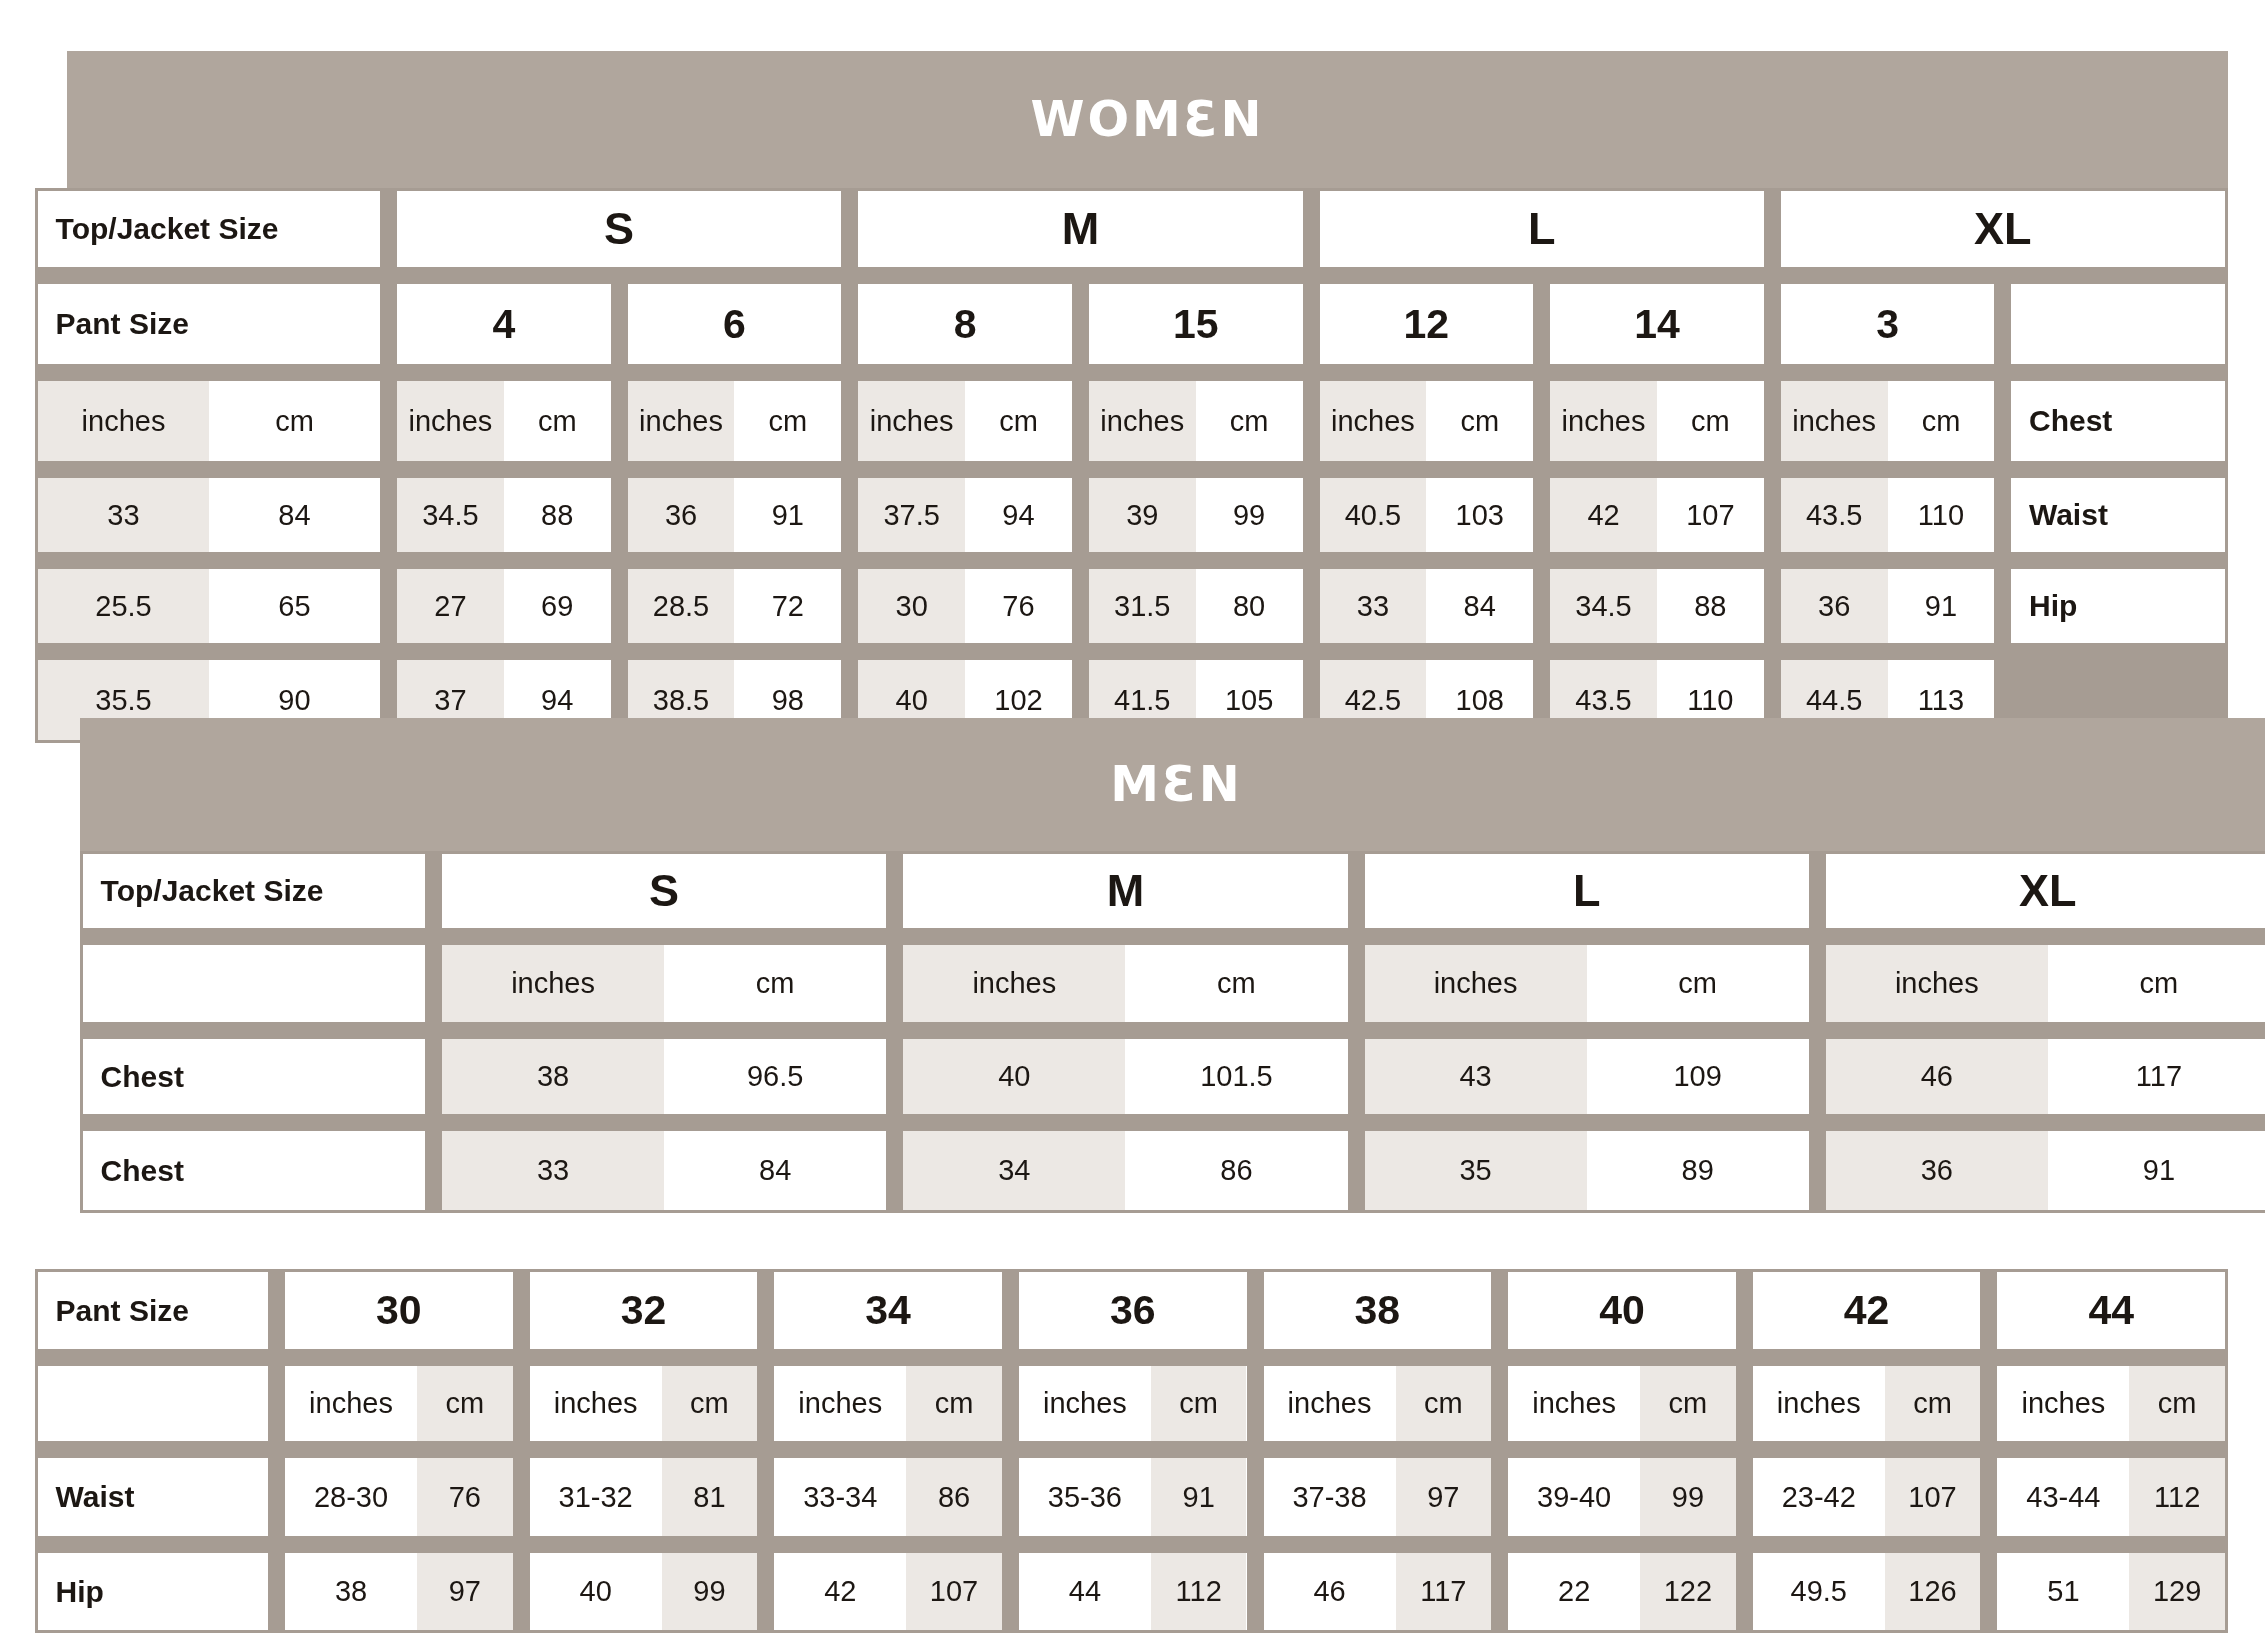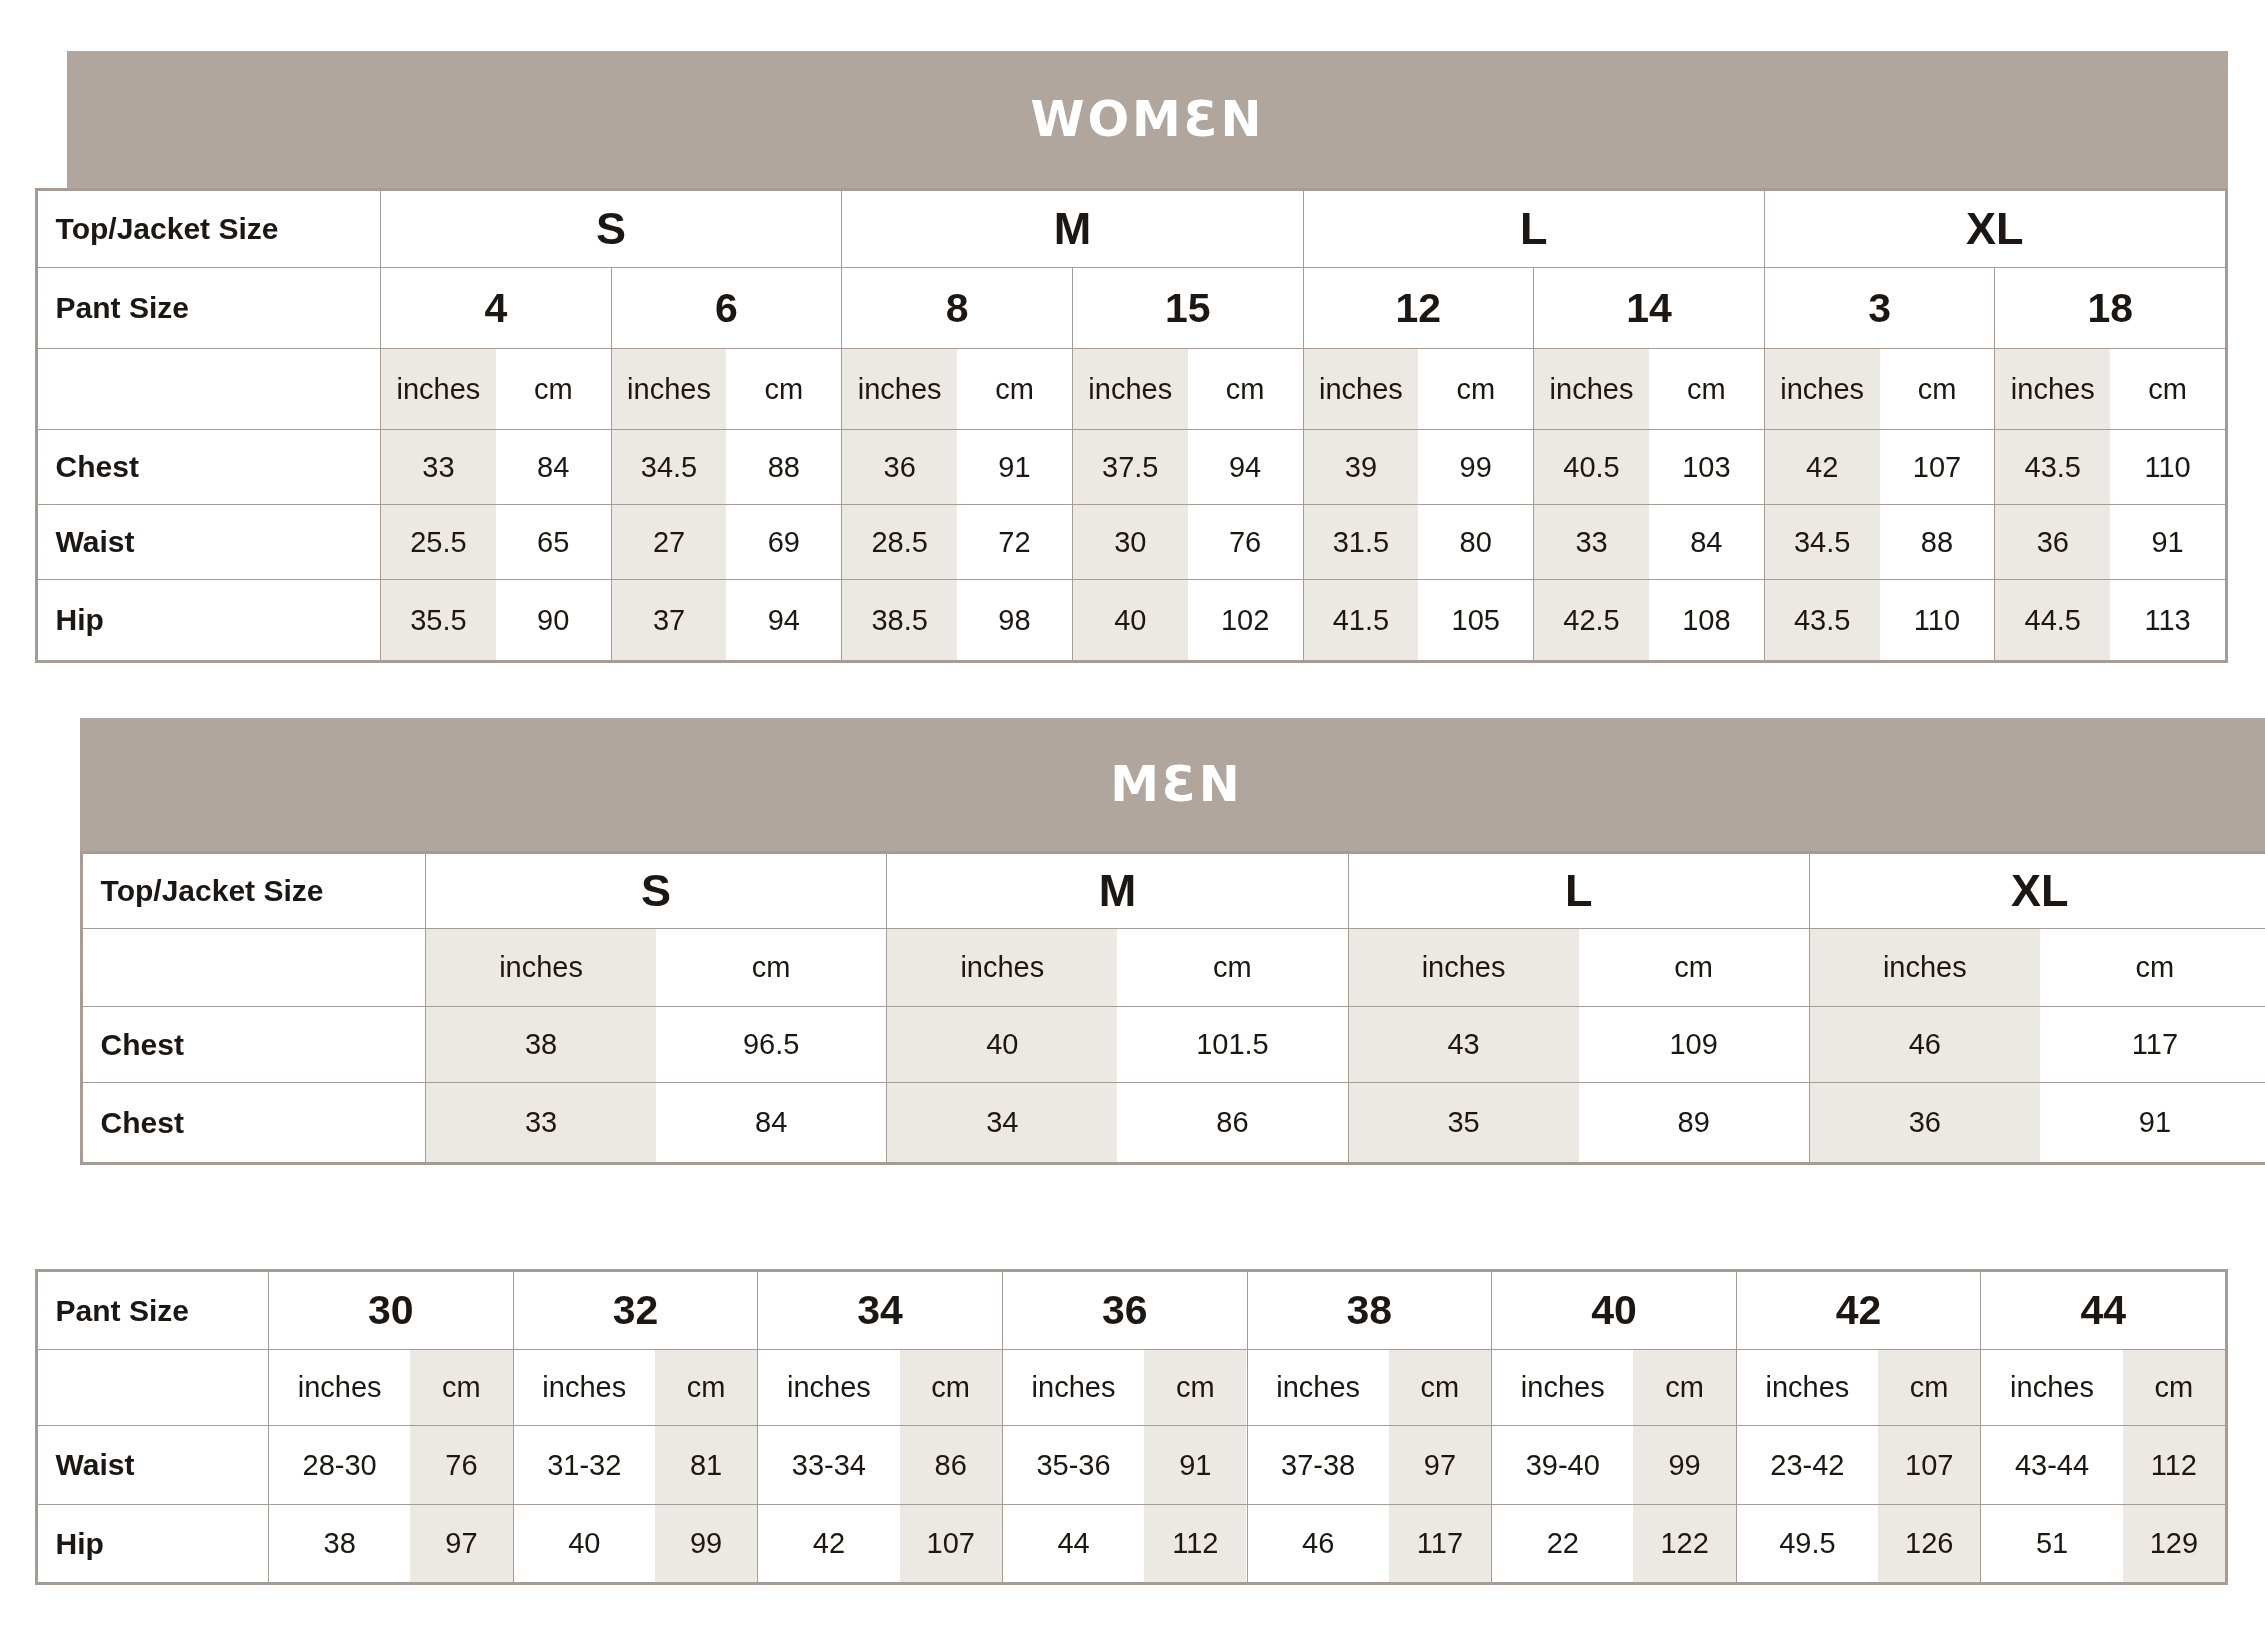--- a/index.html
+++ b/index.html
@@ -2,21 +2,21 @@
 <html><head>
 <meta charset="utf-8">
 <style>
   html,body{margin:0;padding:0;background:#ffffff;}
   .page{position:relative;width:2265px;height:1634px;background:#ffffff;overflow:hidden;
         font-family:"Liberation Sans",sans-serif;color:#1c1713;}
   .tablewrap{position:absolute;left:35px;width:2193px;}
   .titlebar{display:flex;align-items:center;justify-content:center;
             color:#ffffff;font-weight:700;font-size:49px;letter-spacing:2.9px;
             font-family:"DejaVu Sans","Liberation Sans",sans-serif;}
-  .grid{display:grid;gap:1px;border:3.9px solid;box-sizing:border-box;}
+  .grid{display:grid;gap:17px;border:3.9px solid;box-sizing:border-box;}
   .cell{background:#ffffff;display:flex;align-items:center;justify-content:center;min-width:0;}
   .lbl{justify-content:flex-start;padding-left:17.6px;font-size:30px;font-weight:700;}
   .size{font-size:45px;font-weight:600;}
   .num{font-size:41px;font-weight:700;}
   .group{padding:0;display:flex;align-items:stretch;}
   .half{flex:1 1 50%;display:flex;align-items:center;justify-content:center;font-size:29px;min-width:0;}
   .span2{grid-column:span 2;}
   
   .wgrid .half.in, .mgrid .half.in{background:#ece8e4;}
   
@@ -40,21 +40,20 @@
         <div class="cell size span2">L</div>
         <div class="cell size span2">XL</div>
         <div class="cell lbl">Pant Size</div>
         <div class="cell num">4</div>
         <div class="cell num">6</div>
         <div class="cell num">8</div>
         <div class="cell num">15</div>
         <div class="cell num">12</div>
         <div class="cell num">14</div>
         <div class="cell num">3</div>
-        <div class="cell num">18</div>
         <div class="cell lbl"></div>
         <div class="cell group">
           <div class="half in">inches</div>
           <div class="half cm">cm</div>
         </div>
         <div class="cell group">
           <div class="half in">inches</div>
           <div class="half cm">cm</div>
         </div>
         <div class="cell group">

